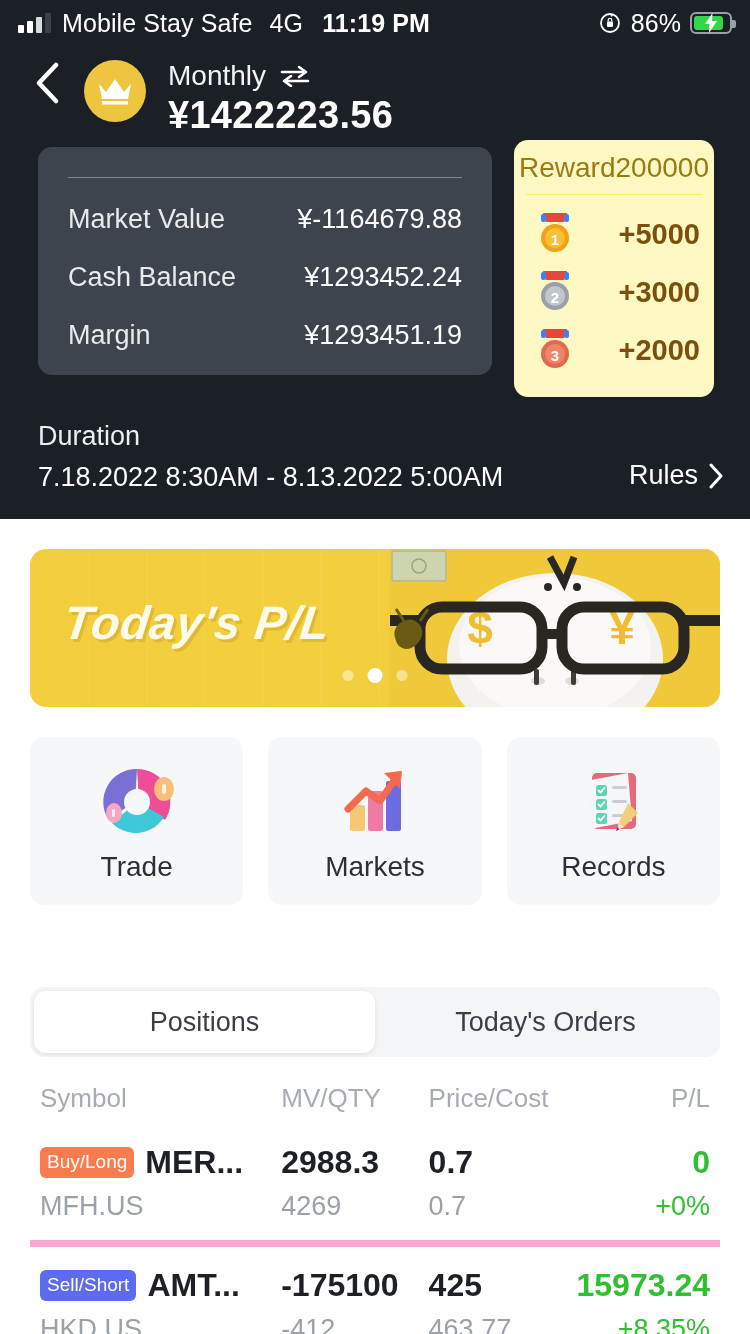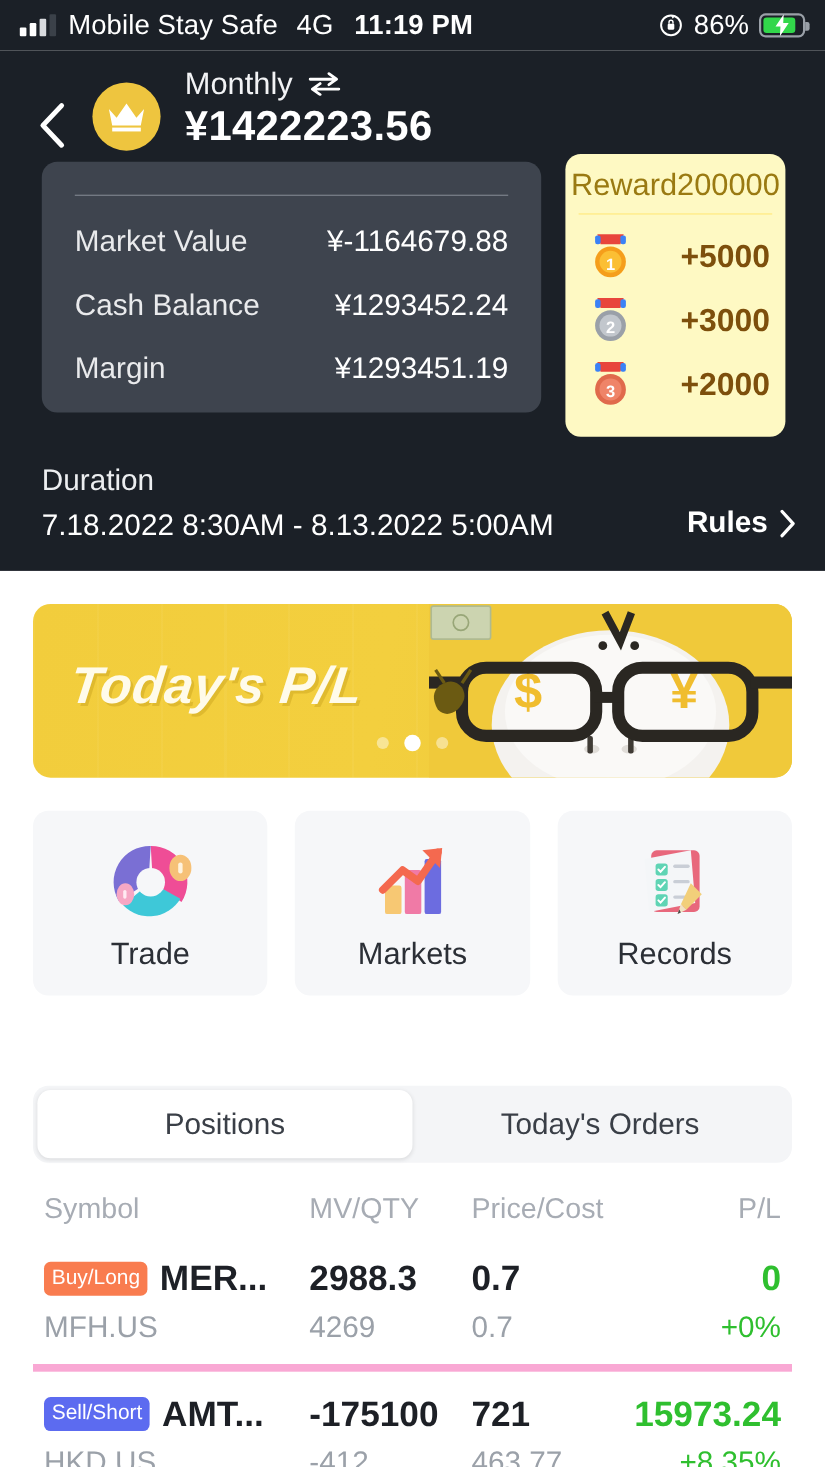--- a/index.html
+++ b/index.html
@@ -35,21 +35,21 @@
   }
   .battery::after{
     content:""; position:absolute; right:-6px; top:6px;
     width:4px; height:8px; background:#9aa0a8; border-radius:0 2px 2px 0;
   }
   .battery .fill{ height:100%; width:86%; background:#32d74b; border-radius:3px; }
   .bolt{ position:absolute; left:50%; top:50%; transform:translate(-50%,-50%); }
 
   
   .header{ background:#1b2027; padding:0 0 26px 0; }
-  .hdr-top{ display:flex; align-items:flex-end; padding:14px 0 10px 24px; }
+  .hdr-top{ display:flex; align-items:flex-start; padding:14px 0 10px 24px; }
   .back-btn{
     width:46px; height:46px; display:flex; align-items:center; justify-content:center;
     cursor:pointer;
   }
   .crown-circle{
     width:62px; height:62px; border-radius:50%; background:#eec53f;
     display:flex; align-items:center; justify-content:center; margin-left:14px;
   }
   .hdr-text{ margin-left:22px; color:#fff; }
   .hdr-line1{ display:flex; align-items:center; gap:14px; }
@@ -88,21 +88,21 @@
   }
 
   
   .duration{
     display:flex; align-items:flex-end; padding:24px 26px 0 38px; color:#fff;
   }
   .dur-left .dur-label{ font-size:27px; color:#eceef0; margin-bottom:10px; }
   .dur-left .dur-value{ font-size:27px; color:#ffffff; }
   .rules{
     margin-left:auto; display:flex; align-items:center; gap:10px;
-    font-size:27px; color:#ffffff; cursor:pointer; padding-bottom:2px;font-weight:bold;
+    font-size:27px; color:#ffffff; cursor:pointer; padding-bottom:2px;
   }
 
   
   .content{ background:#fff; padding:0 30px; }
   .banner{
     margin-top:30px; height:158px; border-radius:16px; overflow:hidden;
     position:relative; background:linear-gradient(100deg,#f2cd3c 0%,#f3cf3e 46%,#edc73a 100%);
   }
   .banner-stripes{
     position:absolute; inset:0;
@@ -425,21 +425,21 @@
     </div>
   </div>
 
   <div class="row">
     <div class="row-line">
       <div class="col-sym" style="display:flex;align-items:center;">
         <span class="tag sell">Sell/Short</span>
         <span class="sym">AMT...</span>
       </div>
       <div class="col-mv val">-175100</div>
-      <div class="col-pc val">721</div>
+      <div class="col-pc val">425</div>
       <div class="col-pl pl-main green">15973.24</div>
     </div>
     <div class="row-line2">
       <div class="col-sym sub">HKD.US</div>
       <div class="col-mv sub">-412</div>
       <div class="col-pc sub">463.77</div>
       <div class="col-pl pl-sub green">+8.35%</div>
     </div>
   </div>
 

